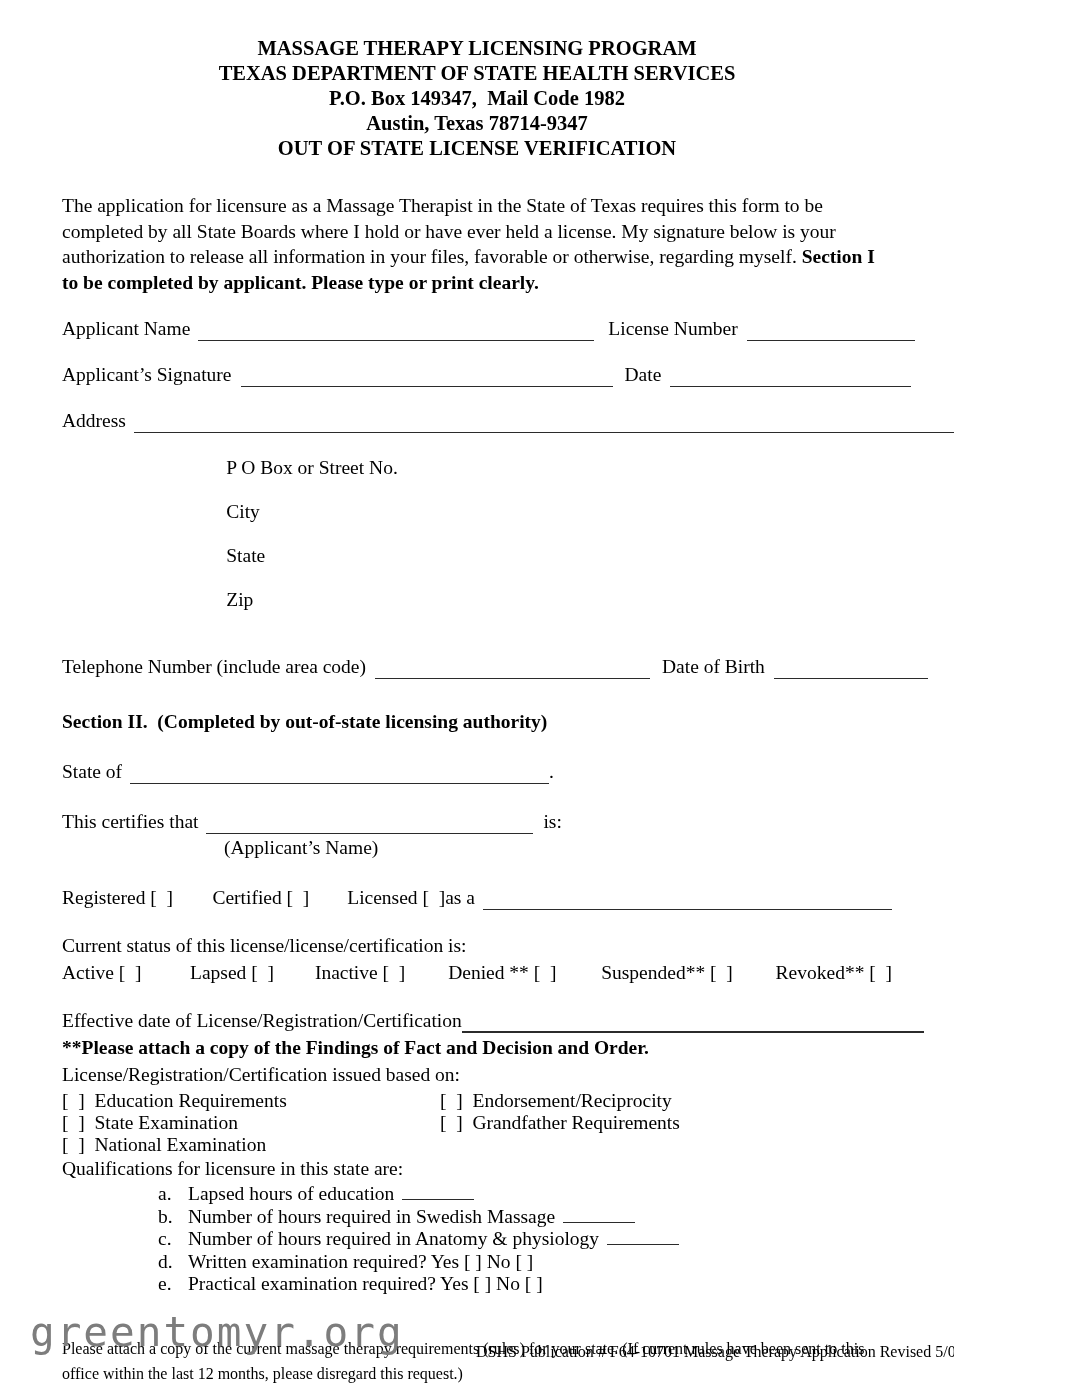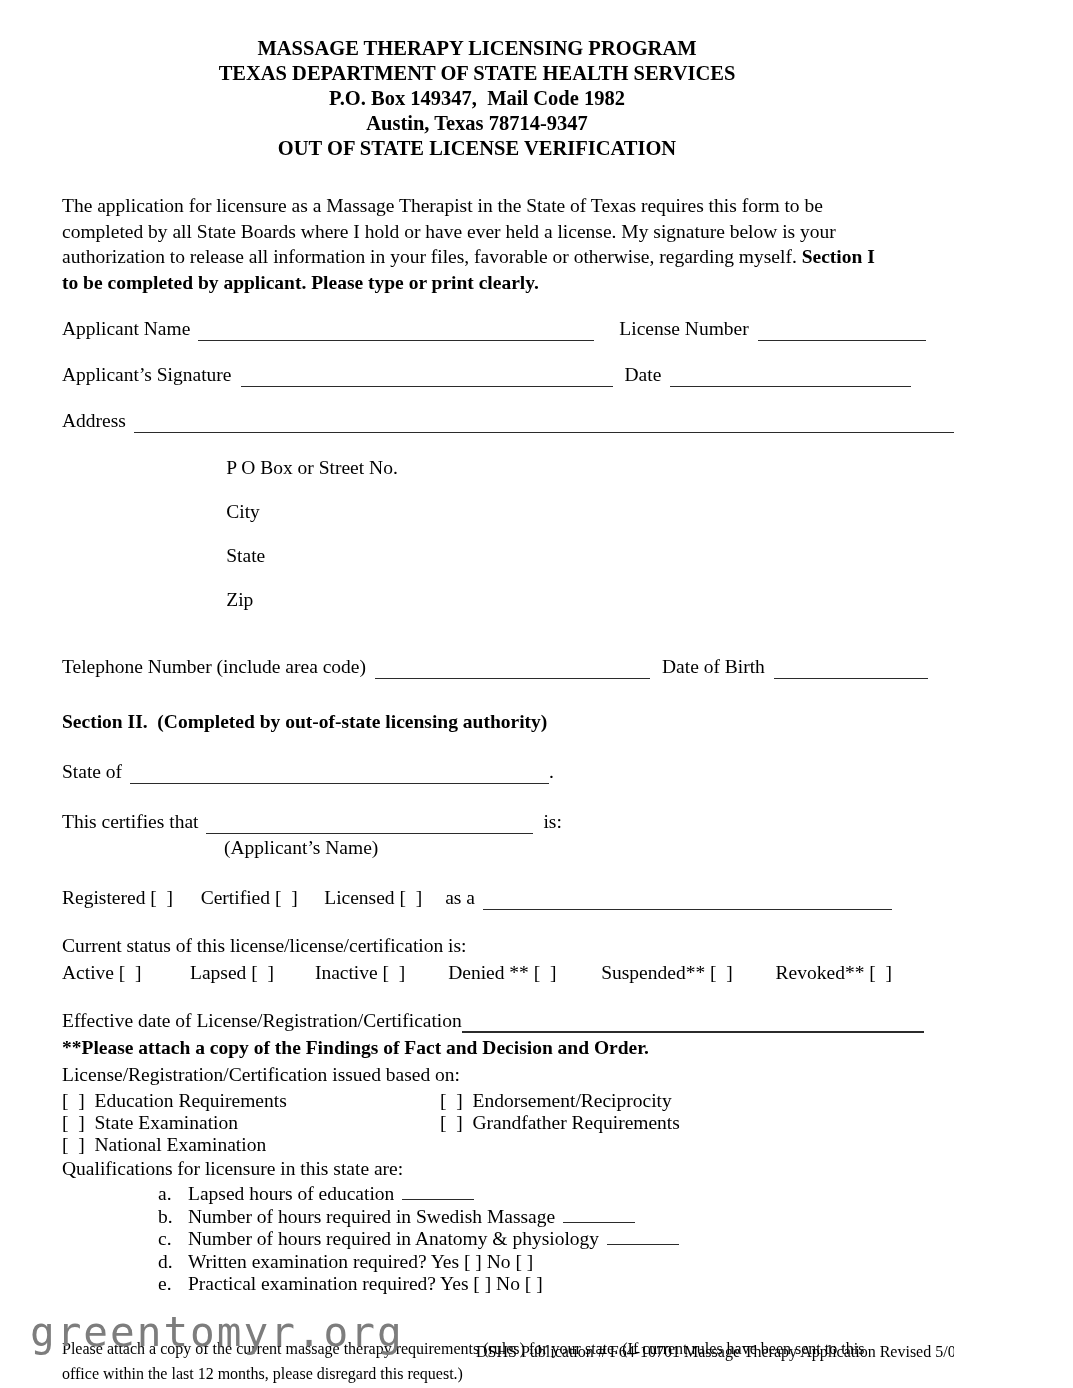--- a/index.html
+++ b/index.html
@@ -141,21 +141,21 @@
       <div>P.O. Box 149347,  Mail Code 1982</div>
       <div>Austin, Texas 78714-9347</div>
       <div>OUT OF STATE LICENSE VERIFICATION</div>
     </div>
 
     <p class="intro"><span>The application for licensure as a Massage Therapist in the State of Texas requires this form to be completed by all State Boards where I hold or have ever held a license.  My signature below is your authorization to release all information in your files, favorable or otherwise, regarding myself.  </span><b>Section I to be completed by applicant.  Please type or print clearly.</b></p>
 
     <div class="row blk">
       <span class="lbl">Applicant Name</span>
       <span class="fill" style="width:396px;margin-left:8px;"></span>
-      <span class="lbl" style="margin-left:25px;">License Number</span>
+      <span class="lbl" style="margin-left:14px;">License Number</span>
       <span class="fill" style="width:168px;margin-left:9px;"></span>
     </div>
 
     <div class="row blk">
       <span class="lbl">Applicant’s Signature</span>
       <span class="fill" style="width:372px;margin-left:9px;"></span>
       <span class="lbl" style="margin-left:12px;">Date</span>
       <span class="fill" style="width:241px;margin-left:9px;"></span>
     </div>
 
@@ -194,21 +194,21 @@
       <span class="lbl" style="margin-left:10px;">is:</span>
     </div>
     <div class="sub-caption" style="margin-top:3px;padding-left:162px;">(Applicant’s Name)</div>
 
     <div class="row" style="margin-top:27px;">
       <span class="ck">Registered [  ]</span>
       <span class="gap" style="width:50px;"></span>
       <span class="ck">Certified [  ]</span>
       <span class="gap" style="width:48px;"></span>
       <span class="ck">Licensed [  ]</span>
-      <span class="lbl" style="margin-left:23px;">as a</span>
+      <span class="lbl" style="margin-left:0;">as a</span>
       <span class="fill" style="width:409px;margin-left:8px;"></span>
     </div>
 
     <div class="row" style="margin-top:24px;">
       <span class="lbl">Current status of this license/license/certification is:</span>
     </div>
 
     <div class="row" style="margin-top:3px;">
       <span class="ck">Active [  ]</span>
       <span class="gap" style="width:52px;"></span>

